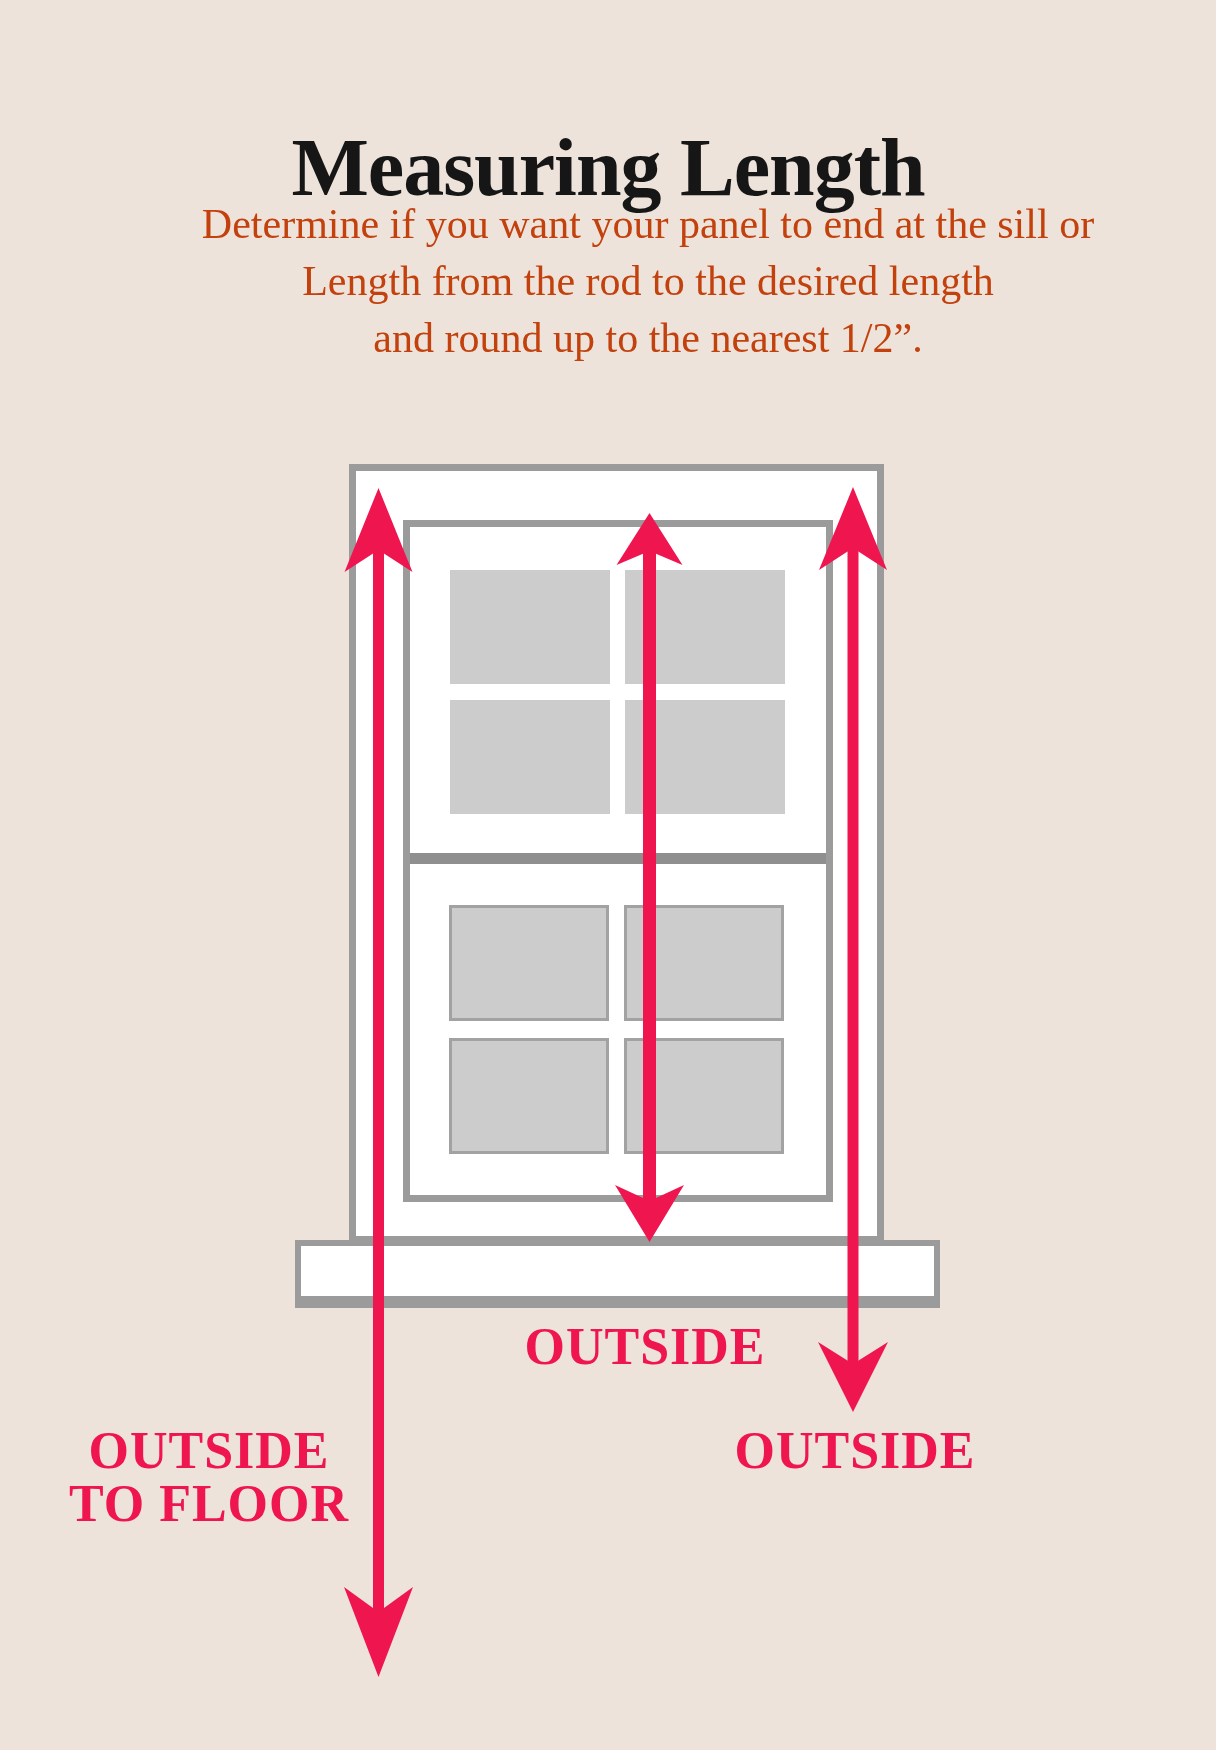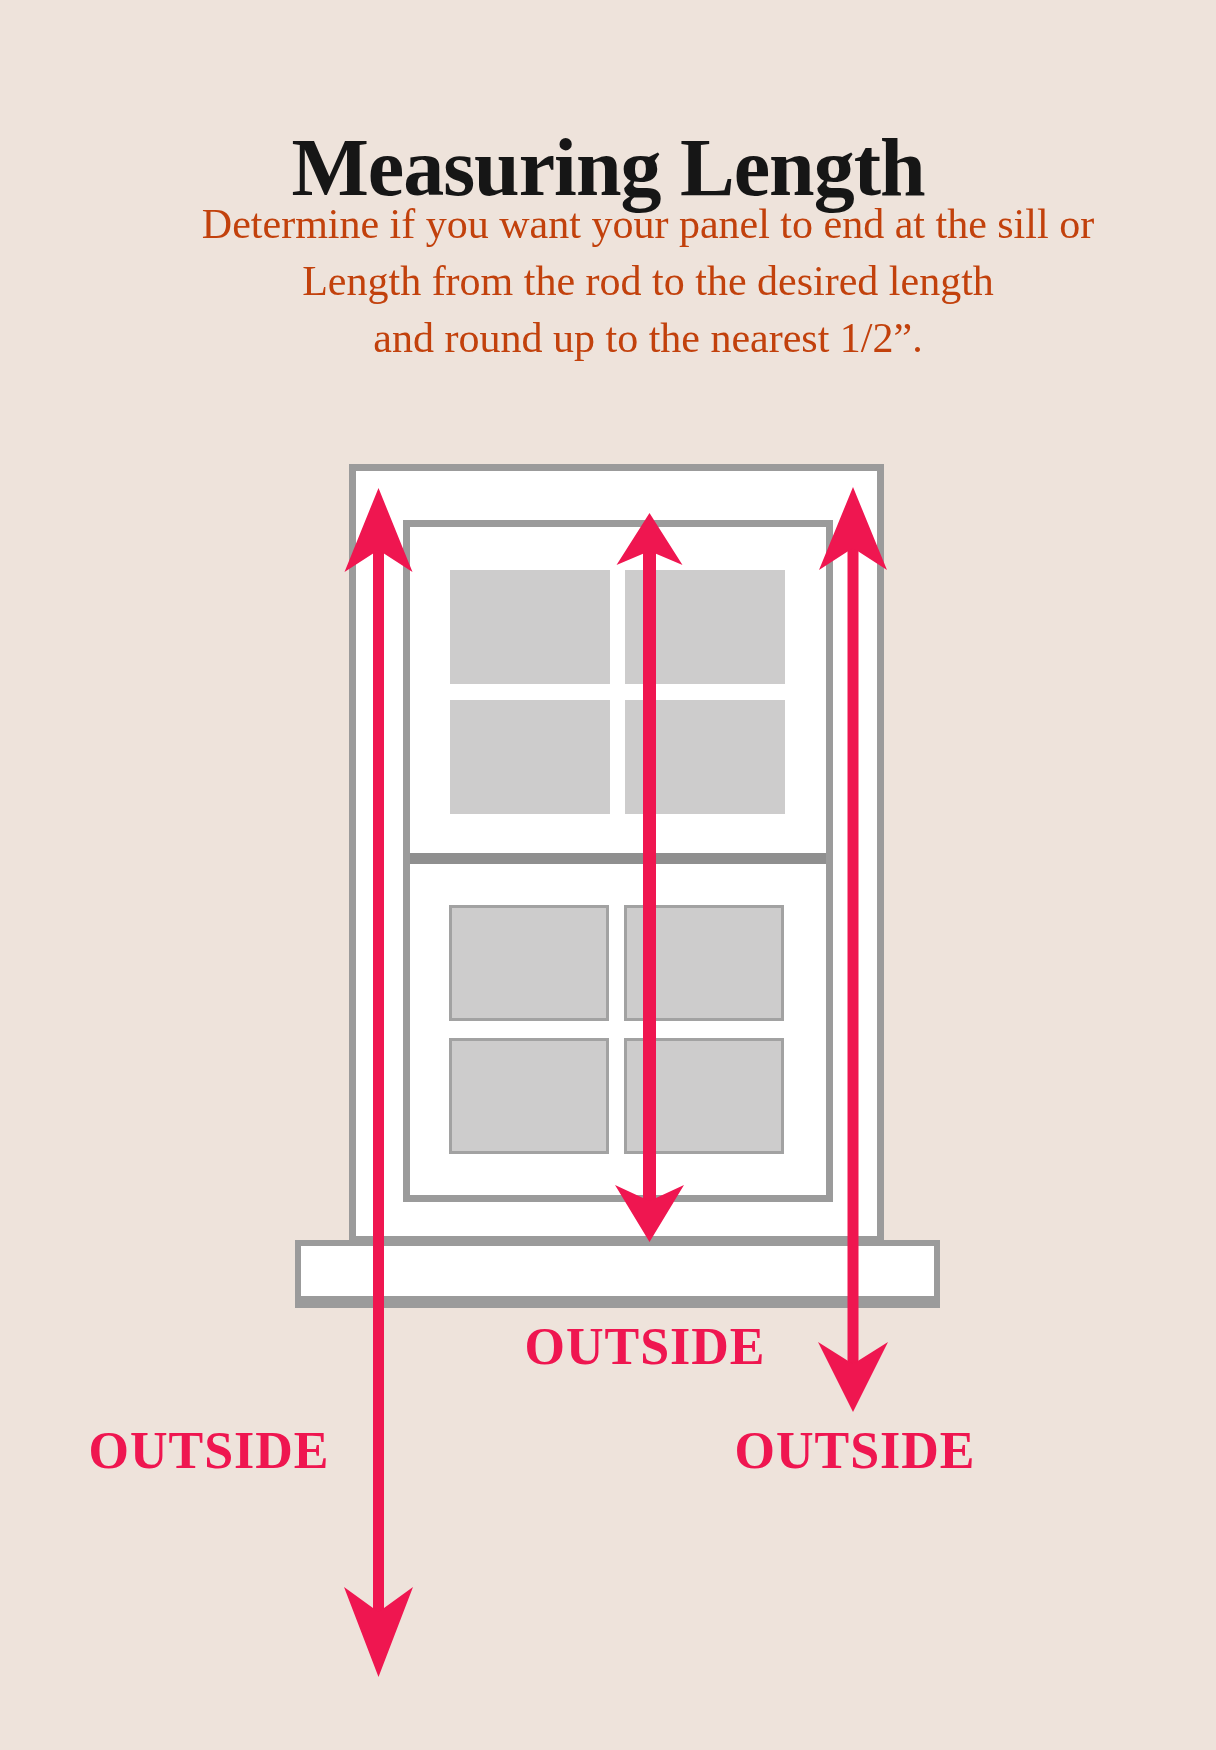--- a/index.html
+++ b/index.html
@@ -130,15 +130,16 @@
       <polygon class="pink" points="853,1412 888,1342 853,1364 818,1342"></polygon>
     </g>
   </svg>
 
   <div class="diagram-label" id="label-inside">OUTSIDE</div>
 
   <div class="diagram-label" id="label-outside">OUTSIDE</div>
 
   <div class="diagram-label" id="label-outside-to-floor">
     <div>OUTSIDE</div>
+    <div>TO FLOOR</div>
   </div>
 
 </div>
 
 </body></html>

